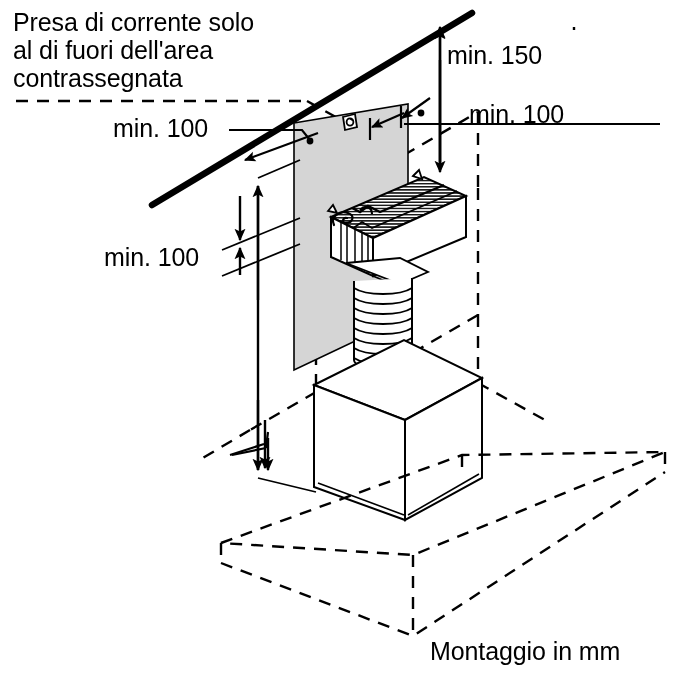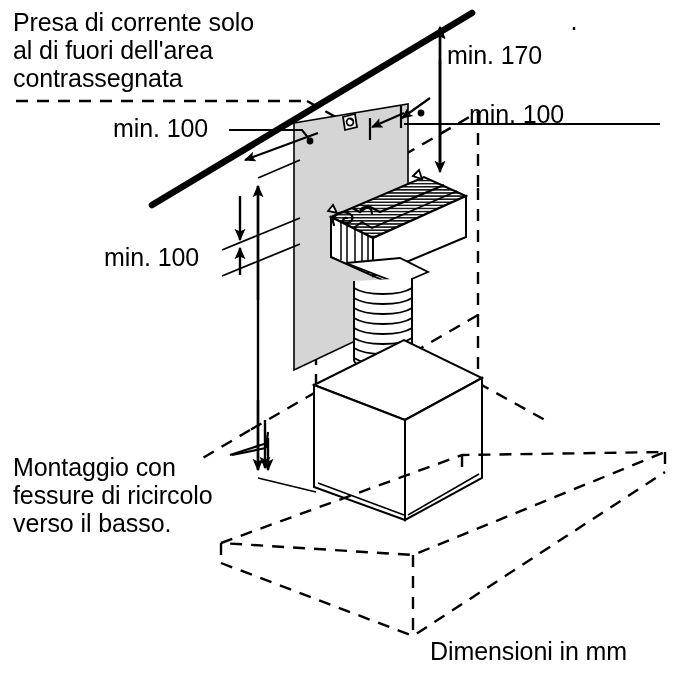--- a/index.html
+++ b/index.html
@@ -230,26 +230,23 @@
     </g>
 
   </svg>
 
   <div class="txt note-block" id="note-socket">Presa di corrente solo
 al di fuori dell'area
 contrassegnata</div>
 
   <div class="txt dim-label" id="dim-top-left">min. 100</div>
 
-  <div class="txt dim-label" id="dim-250">min. 170</div>
+  <div class="txt dim-label" id="dim-250">min. 150</div>
 
   <div class="txt dim-label" id="dim-100-right">min. 100</div>
 
   <div class="txt dim-label" id="dim-100-mid">min. 100</div>
 
 
-  <div class="txt note-block" id="note-recirc">Montaggio con
-fessure di ricircolo
-verso il basso.</div>
-
-  <div class="txt dim-label" id="caption-units">Dimensioni in mm</div>
+
+  <div class="txt dim-label" id="caption-units">Montaggio in mm</div>
 
 </div>
 
 </body></html>

